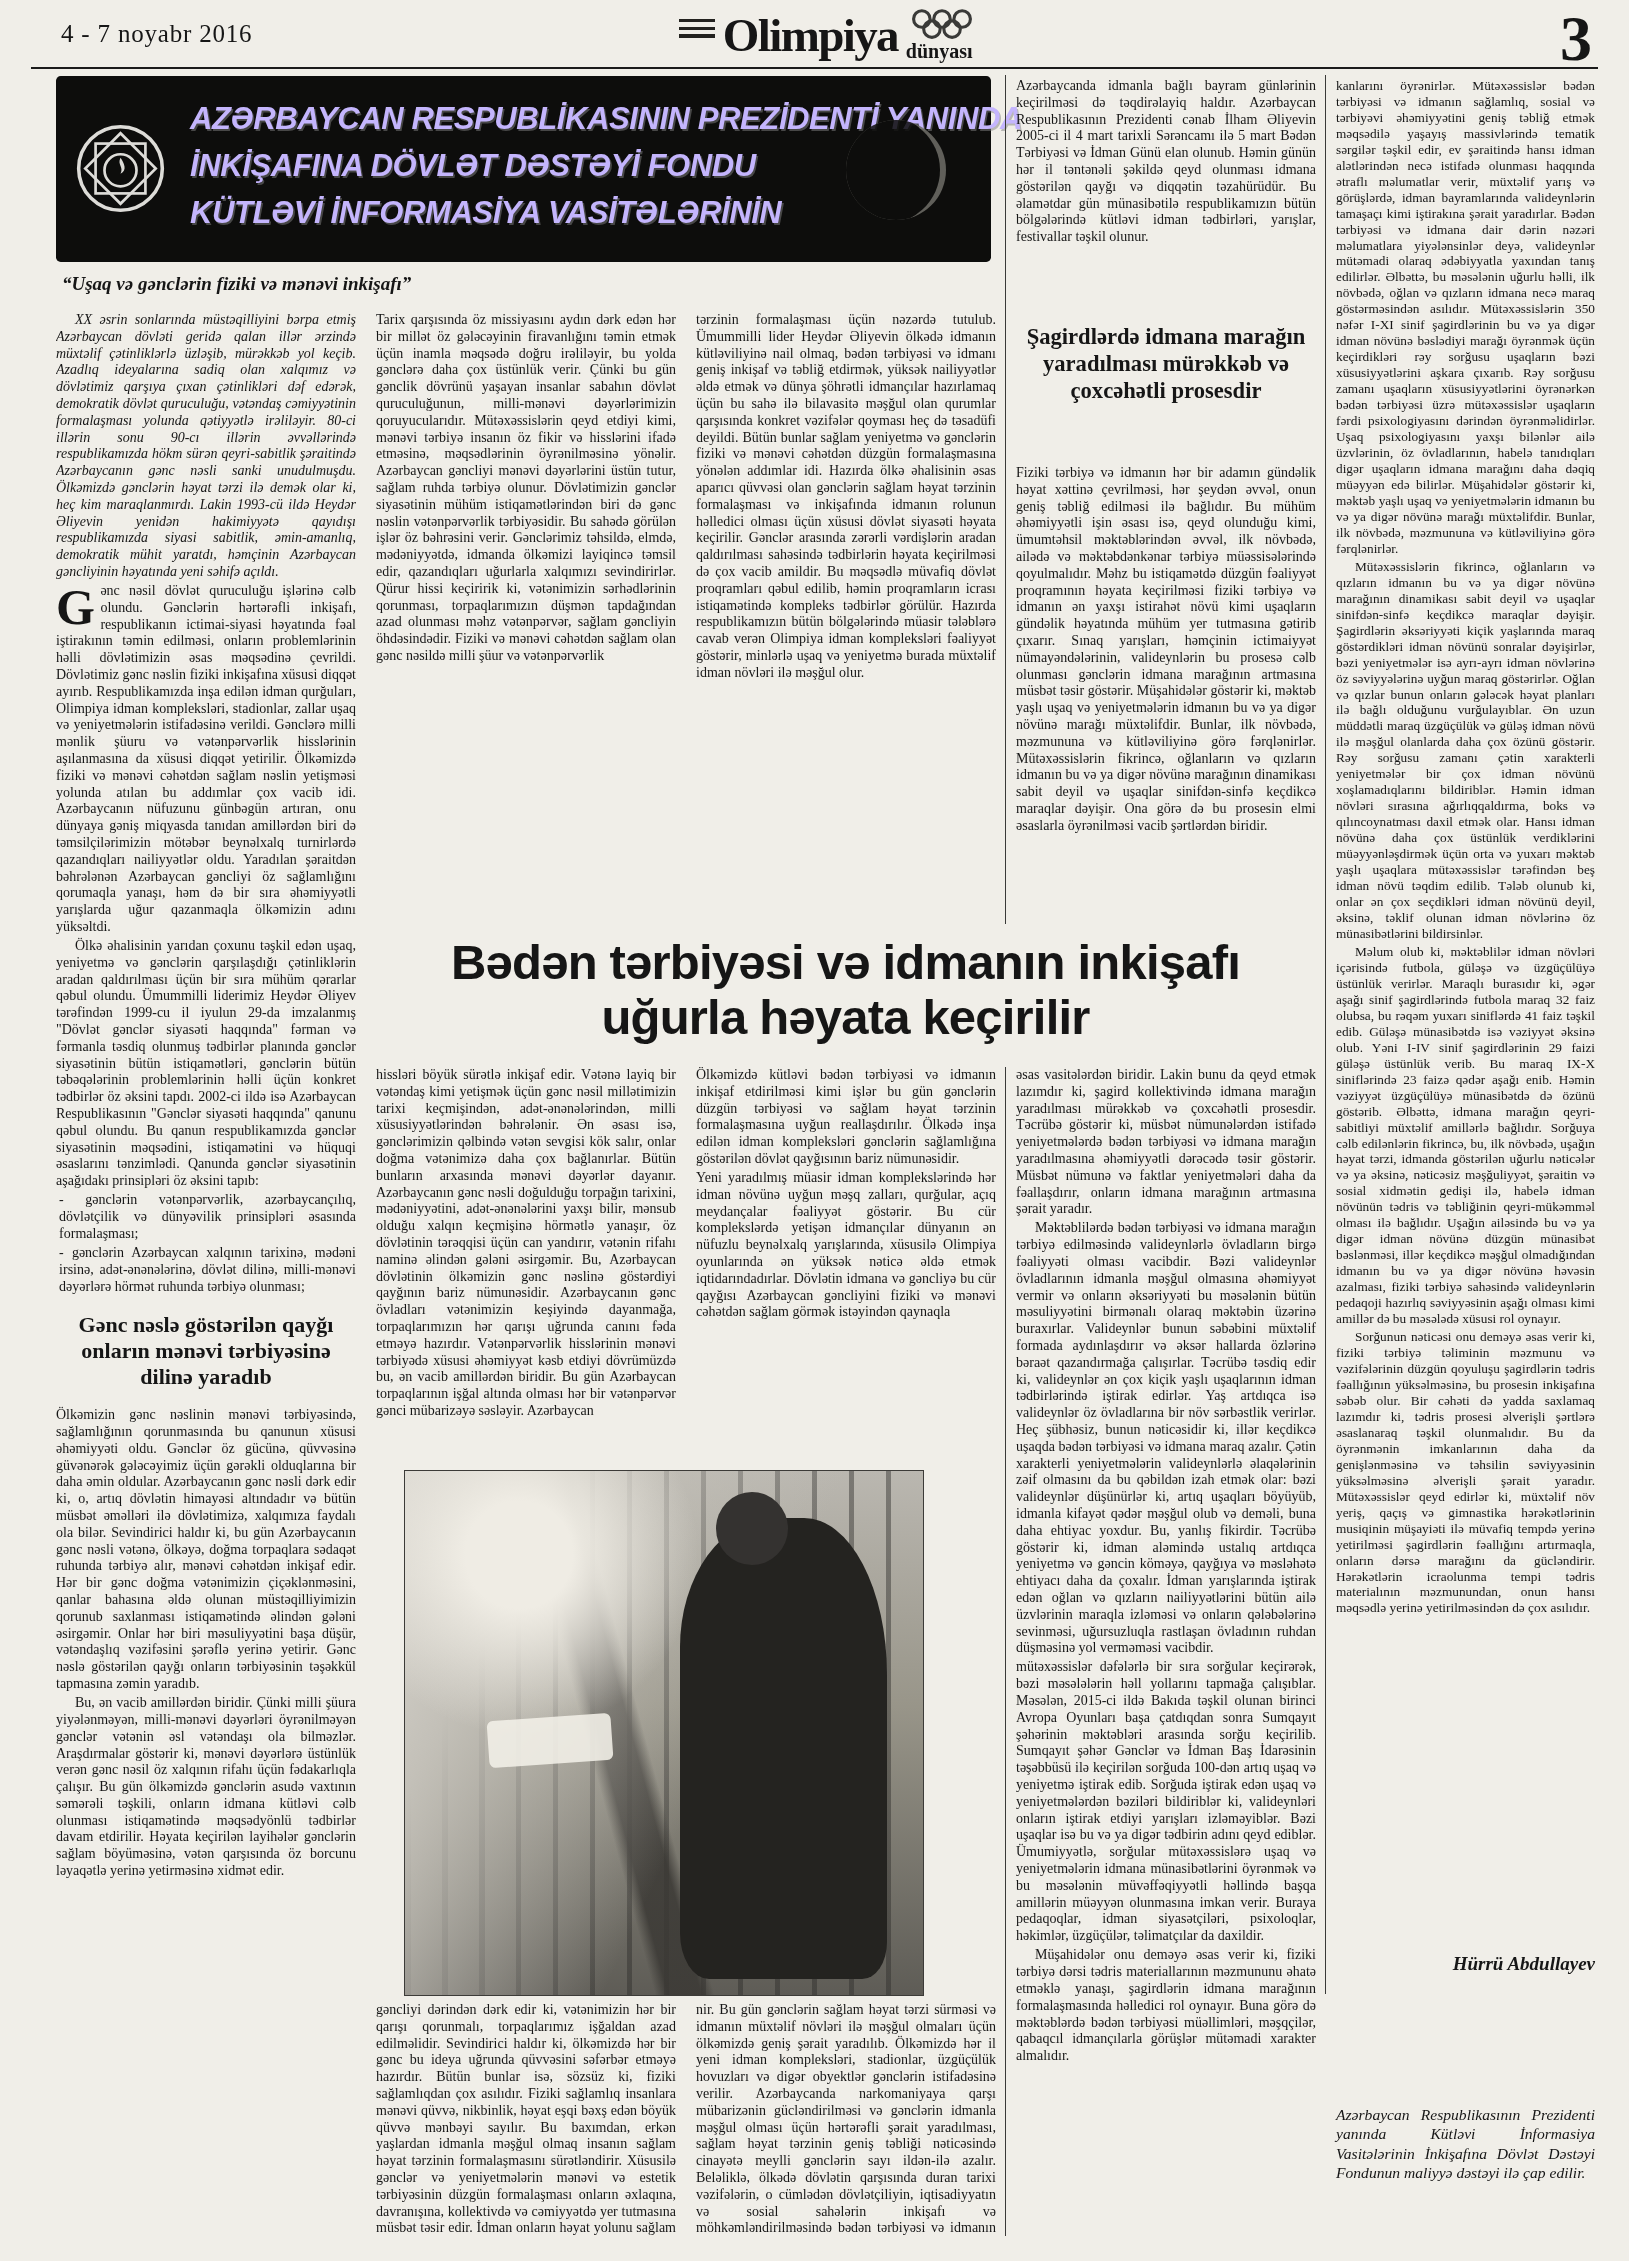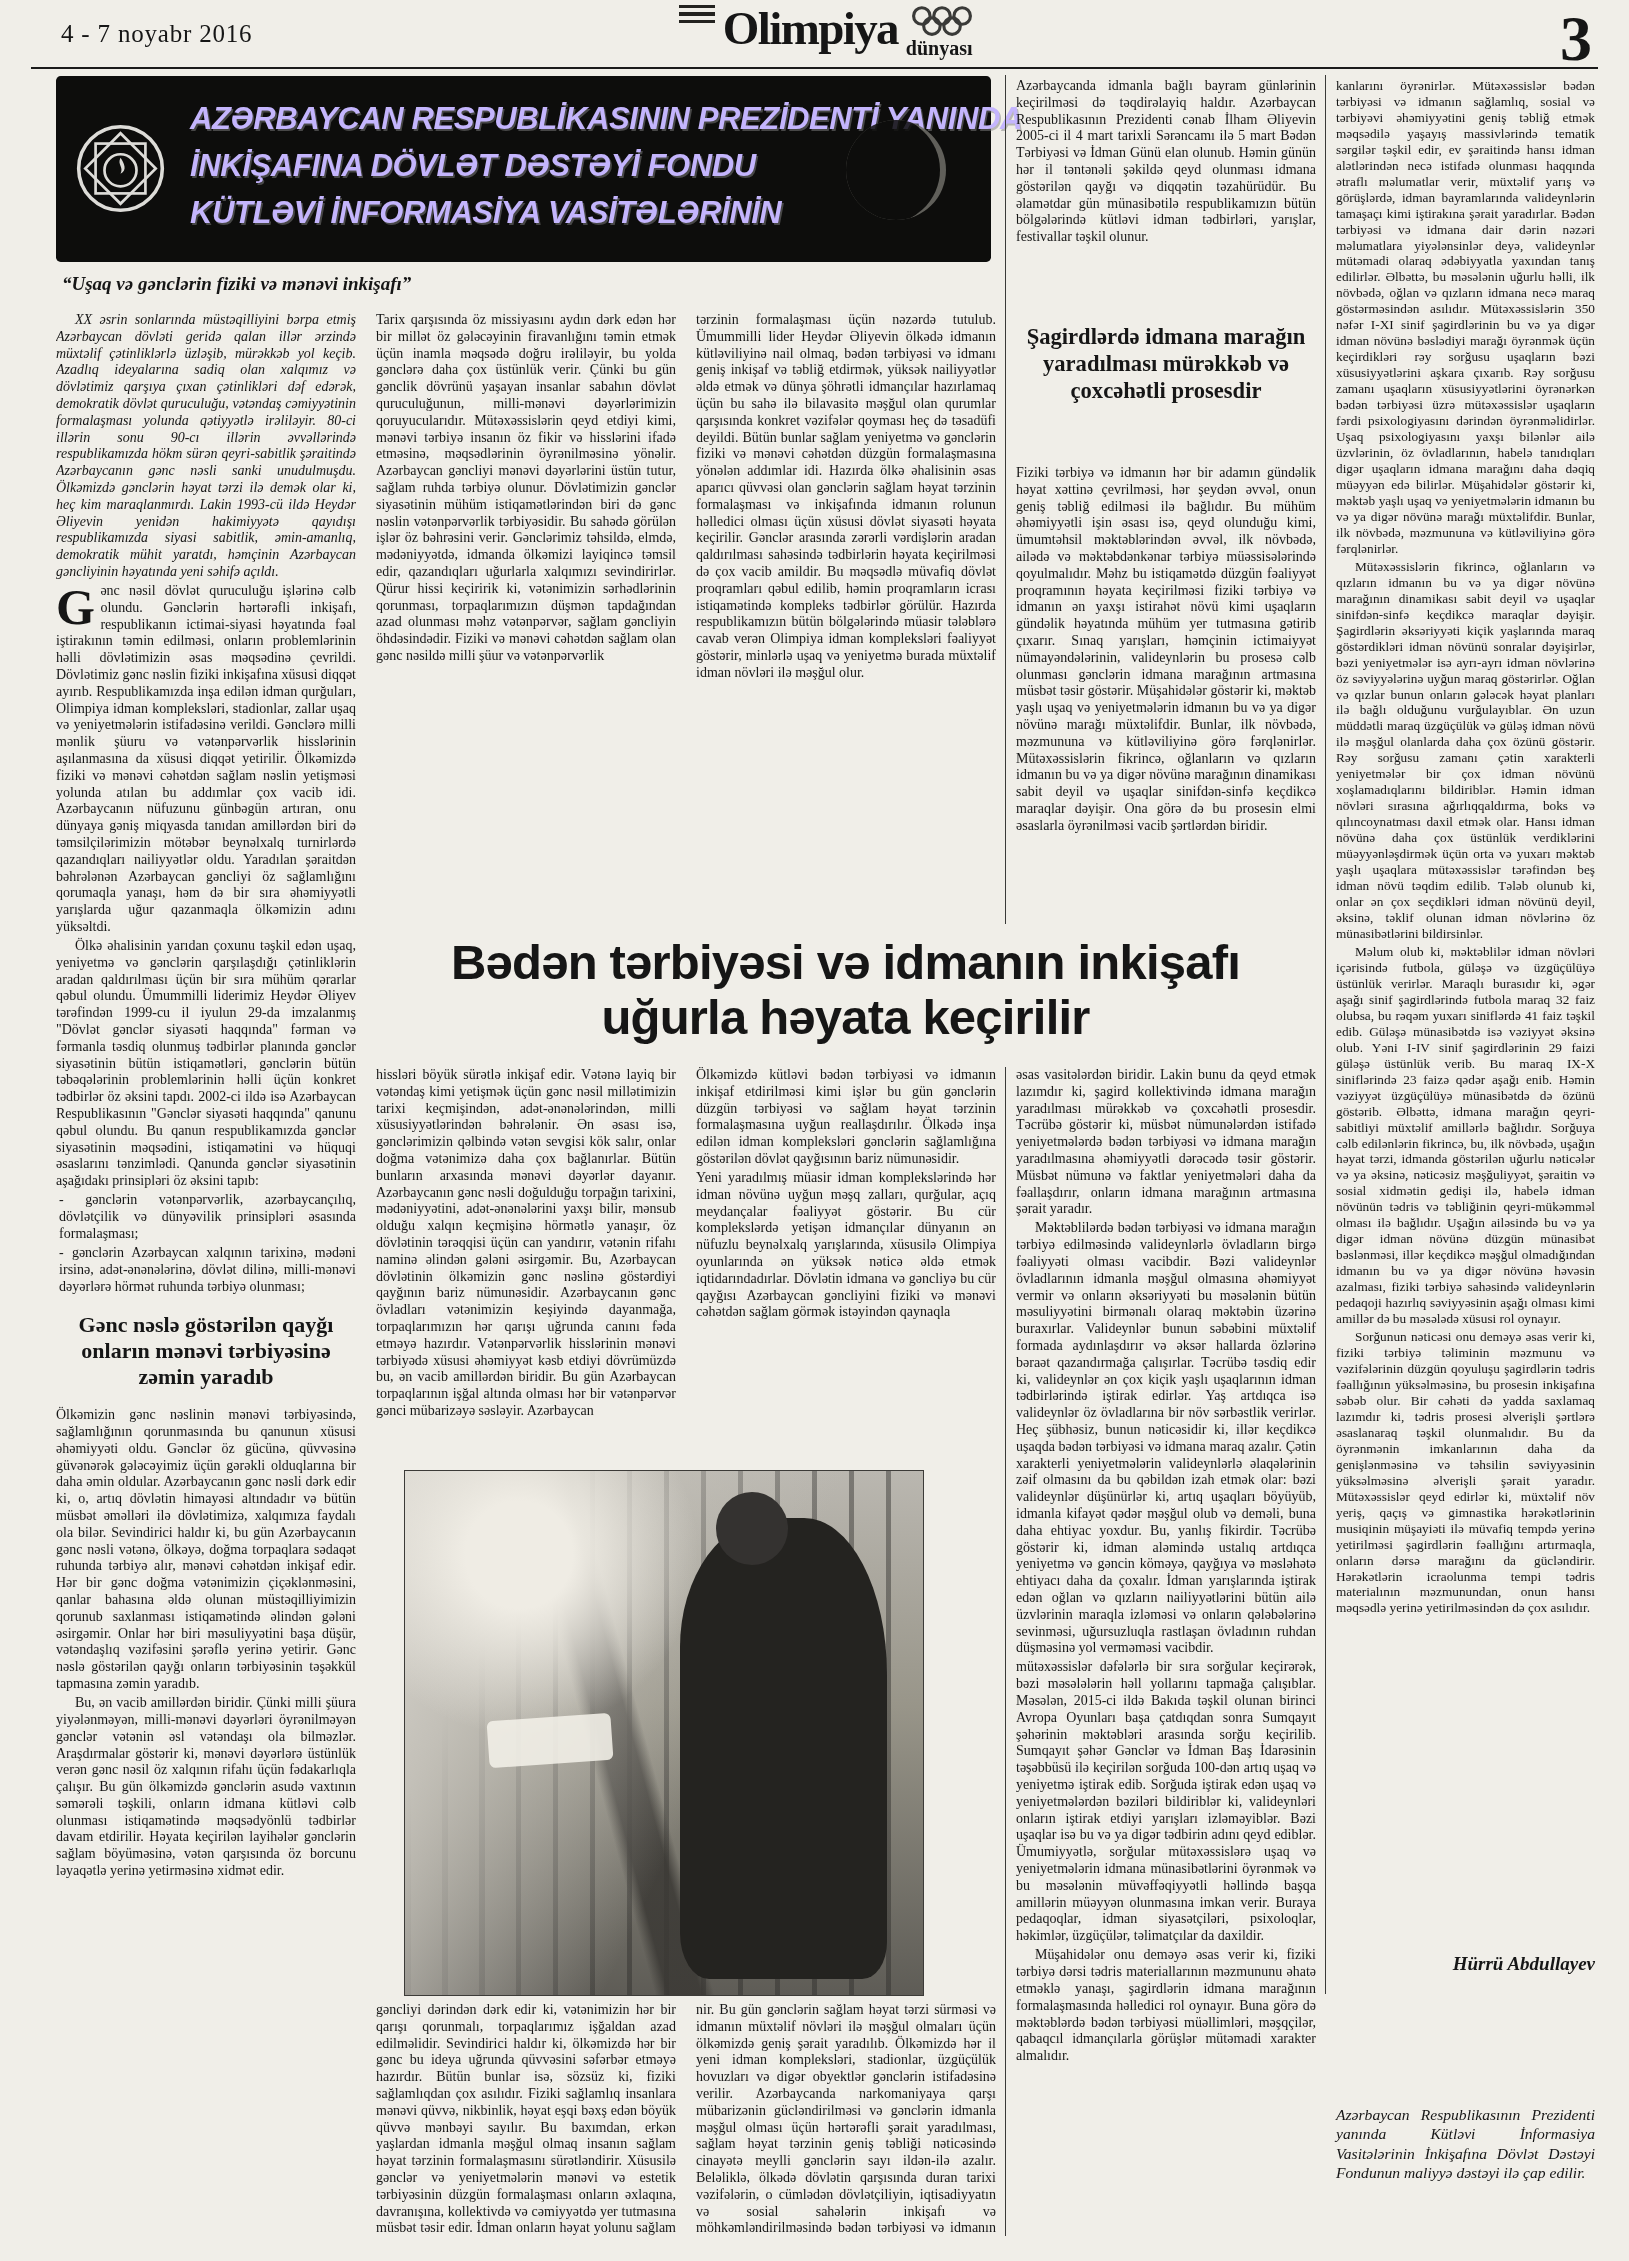--- a/index.html
+++ b/index.html
@@ -2,21 +2,21 @@
 <html style="font-size:12.5px"><head>
 <meta charset="utf-8">
 <style>
   html,body{margin:0;padding:0;background:#8a8a8a;}
   #page{position:relative;width:1629px;height:2261px;background:#f0eee8;font-family:"Liberation Serif",serif;color:#161616;overflow:hidden;}
 
   
   .h-date{position:absolute;left:61px;top:20px;font-size:25px;letter-spacing:0.8px;}
   .h-num{position:absolute;right:37px;top:1.6px;font-size:64px;font-weight:700;}
   .h-rule{position:absolute;left:31px;width:1567px;top:67px;border-top:2.3px solid #1b1b1b;}
-  .masthead{position:absolute;left:679px;top:4.7px;width:359px;height:61px;display:flex;align-items:flex-start;gap:7.8px;}
+  .masthead{position:absolute;left:679px;top:4.7px;width:359px;height:61px;display:flex;align-items:center;gap:7.8px;}
   .mast-deco{display:flex;flex-direction:column;gap:4.7px;margin-bottom:14px;}
   .mast-deco i{display:block;width:36px;height:3.1px;background:#23221f;}
   .mast-title{font-size:47px;font-weight:700;letter-spacing:-1.6px;line-height:1;}
   .mast-right{display:flex;flex-direction:column;align-items:flex-start;margin-bottom:1.6px;}
   .mast-sub{font-size:20px;font-weight:700;line-height:1;}
 
   
   .banner{position:absolute;left:56px;top:76px;width:935px;height:186px;background:#0d0d0c;border-radius:4.7px;}
   .emblem{position:absolute;left:20px;top:48px;width:89px;height:89px;}
   .banner-lines{position:absolute;left:134px;top:19px;width:671px;color:#c4b5fd;font-family:"Liberation Sans",sans-serif;font-weight:800;font-style:italic;font-size:31px;line-height:47px;letter-spacing:-0.4px;text-shadow:1.6px 1.6px 0 rgba(130,130,130,.5);white-space:nowrap;}
@@ -109,21 +109,21 @@
   <div class="vrule" style="left:1005px;top:75px;height:849px;"></div>
   <div class="vrule" style="left:1005px;top:1067px;height:1169px;"></div>
   <div class="vrule" style="left:1325px;top:75px;height:1919px;"></div>
 
   <div class="block" style="left:56px;top:312px;width:300px;height:1924px;">
     <p class="intro">XX əsrin sonlarında müstəqilliyini bərpa etmiş Azərbaycan dövləti geridə qalan illər ərzində müxtəlif çətinliklərlə üzləşib, mürəkkəb yol keçib. Azadlıq ideyalarına sadiq olan xalqımız və dövlətimiz qarşıya çıxan çətinlikləri dəf edərək, demokratik dövlət quruculuğu, vətəndaş cəmiyyətinin formalaşması yolunda qətiyyətlə irəliləyir. 80-ci illərin sonu 90-cı illərin əvvəllərində respublikamızda hökm sürən qeyri-sabitlik şəraitində Azərbaycanın gənc nəsli sanki unudulmuşdu. Ölkəmizdə gənclərin həyat tərzi ilə demək olar ki, heç kim maraqlanmırdı. Lakin 1993-cü ildə Heydər Əliyevin yenidən hakimiyyətə qayıdışı respublikamızda siyasi sabitlik, əmin-amanlıq, demokratik mühit yaratdı, həmçinin Azərbaycan gəncliyinin həyatında yeni səhifə açıldı.</p>
     <p class="cont"><span class="dropcap">G</span><span>ənc nəsil dövlət quruculuğu işlərinə cəlb olundu. Gənclərin hərtərəfli inkişafı, respublikanın ictimai-siyasi həyatında fəal iştirakının təmin edilməsi, onların problemlərinin həlli dövlətimizin əsas məqsədinə çevrildi. Dövlətimiz gənc nəslin fiziki inkişafına xüsusi diqqət ayırıb. Respublikamızda inşa edilən idman qurğuları, Olimpiya idman kompleksləri, stadionlar, zallar uşaq və yeniyetmələrin istifadəsinə verildi. Gənclərə milli mənlik şüuru və vətənpərvərlik hisslərinin aşılanmasına da xüsusi diqqət yetirilir. Ölkəmizdə fiziki və mənəvi cəhətdən sağlam nəslin yetişməsi yolunda atılan bu addımlar çox vacib idi. Azərbaycanın nüfuzunu günbəgün artıran, onu dünyaya gəniş miqyasda tanıdan amillərdən biri də təmsilçilərimizin mötəbər beynəlxalq turnirlərdə qazandıqları nailiyyətlər oldu. Yaradılan şəraitdən bəhrələnən Azərbaycan gəncliyi öz sağlamlığını qorumaqla yanaşı, həm də bir sıra əhəmiyyətli yarışlarda uğur qazanmaqla ölkəmizin adını yüksəltdi.</span></p>
     <p>Ölkə əhalisinin yarıdan çoxunu təşkil edən uşaq, yeniyetmə və gənclərin qarşılaşdığı çətinliklərin aradan qaldırılması üçün bir sıra mühüm qərarlar qəbul olundu. Ümummilli liderimiz Heydər Əliyev tərəfindən 1999-cu il iyulun 29-da imzalanmış "Dövlət gənclər siyasəti haqqında" fərman və fərmanla təsdiq olunmuş tədbirlər planında gənclər siyasətinin bütün istiqamətləri, gənclərin bütün təbəqələrinin problemlərinin həlli üçün konkret tədbirlər öz əksini tapdı. 2002-ci ildə isə Azərbaycan Respublikasının "Gənclər siyasəti haqqında" qanunu qəbul olundu. Bu qanun respublikamızda gənclər siyasətinin məqsədini, istiqamətini və hüquqi əsaslarını tənzimlədi. Qanunda gənclər siyasətinin aşağıdakı prinsipləri öz əksini tapıb:</p>
     <p class="listitem">- gənclərin vətənpərvərlik, azərbaycançılıq, dövlətçilik və dünyəvilik prinsipləri əsasında formalaşması;</p>
     <p class="listitem">- gənclərin Azərbaycan xalqının tarixinə, mədəni irsinə, adət-ənənələrinə, dövlət dilinə, milli-mənəvi dəyərlərə hörmət ruhunda tərbiyə olunması;</p>
-    <h3 class="subhead">Gənc nəslə göstərilən qayğı onların mənəvi tərbiyəsinə zəmin yaradıb</h3>
+    <h3 class="subhead">Gənc nəslə göstərilən qayğı onların mənəvi tərbiyəsinə dilinə yaradıb</h3>
     <p class="cont">Ölkəmizin gənc nəslinin mənəvi tərbiyəsində, sağlamlığının qorunmasında bu qanunun xüsusi əhəmiyyəti oldu. Gənclər öz gücünə, qüvvəsinə güvənərək gələcəyimiz üçün gərəkli olduqlarına bir daha əmin oldular. Azərbaycanın gənc nəsli dərk edir ki, o, artıq dövlətin himayəsi altındadır və bütün müsbət əməlləri ilə dövlətimizə, xalqımıza faydalı ola bilər. Sevindirici haldır ki, bu gün Azərbaycanın gənc nəsli vətənə, ölkəyə, doğma torpaqlara sədaqət ruhunda tərbiyə alır, mənəvi cəhətdən inkişaf edir. Hər bir gənc doğma vətənimizin çiçəklənməsini, qanlar bahasına əldə olunan müstəqilliyimizin qorunub saxlanması istiqamətində əlindən gələni əsirgəmir. Onlar hər biri məsuliyyətini başa düşür, vətəndaşlıq vəzifəsini şərəflə yerinə yetirir. Gənc nəslə göstərilən qayğı onların tərbiyəsinin təşəkkül tapmasına zəmin yaradıb.</p>
     <p>Bu, ən vacib amillərdən biridir. Çünki milli şüura yiyələnməyən, milli-mənəvi dəyərləri öyrənilməyən gənclər vətənin əsl vətəndaşı ola bilməzlər. Araşdırmalar göstərir ki, mənəvi dəyərlərə üstünlük verən gənc nəsil öz xalqının rifahı üçün fədakarlıqla çalışır. Bu gün ölkəmizdə gənclərin asudə vaxtının səmərəli təşkili, onların idmana kütləvi cəlb olunması istiqamətində məqsədyönlü tədbirlər davam etdirilir. Həyata keçirilən layihələr gənclərin sağlam böyüməsinə, vətən qarşısında öz borcunu ləyaqətlə yerinə yetirməsinə xidmət edir.</p>
   </div>
 
   <div class="block" style="left:376px;top:312px;width:300px;height:615px;">
     <p class="cont">Tarix qarşısında öz missiyasını aydın dərk edən hər bir millət öz gələcəyinin firavanlığını təmin etmək üçün inamla məqsədə doğru irəliləyir, bu yolda gənclərə daha çox üstünlük verir. Çünki bu gün gənclik dövrünü yaşayan insanlar sabahın dövlət quruculuğunun, milli-mənəvi dəyərlərimizin qoruyucularıdır. Mütəxəssislərin qeyd etdiyi kimi, mənəvi tərbiyə insanın öz fikir və hisslərini ifadə etməsinə, məqsədlərinin öyrənilməsinə yönəlir. Azərbaycan gəncliyi mənəvi dəyərlərini üstün tutur, sağlam ruhda tərbiyə olunur. Dövlətimizin gənclər siyasətinin mühüm istiqamətlərindən biri də gənc nəslin vətənpərvərlik tərbiyəsidir. Bu sahədə görülən işlər öz bəhrəsini verir. Gənclərimiz təhsildə, elmdə, mədəniyyətdə, idmanda ölkəmizi layiqincə təmsil edir, qazandıqları uğurlarla xalqımızı sevindirirlər. Qürur hissi keçiririk ki, vətənimizin sərhədlərinin qorunması, torpaqlarımızın düşmən tapdağından azad olunması məhz vətənpərvər, sağlam gəncliyin öhdəsindədir. Fiziki və mənəvi cəhətdən sağlam olan gənc nəsildə milli şüur və vətənpərvərlik</p>
   </div>
 
   <div class="block" style="left:696px;top:312px;width:300px;height:615px;">
     <p class="cont">tərzinin formalaşması üçün nəzərdə tutulub. Ümummilli lider Heydər Əliyevin ölkədə idmanın kütləviliyinə nail olmaq, bədən tərbiyəsi və idmanı geniş inkişaf və təbliğ etdirmək, yüksək nailiyyətlər əldə etmək və dünya şöhrətli idmançılar hazırlamaq üçün bu sahə ilə bilavasitə məşğul olan qurumlar qarşısında konkret vəzifələr qoyması heç də təsadüfi deyildi. Bütün bunlar sağlam yeniyetmə və gənclərin fiziki və mənəvi cəhətdən düzgün formalaşmasına yönələn addımlar idi. Hazırda ölkə əhalisinin əsas aparıcı qüvvəsi olan gənclərin sağlam həyat tərzinin formalaşması və inkişafında idmanın rolunun həlledici olması üçün xüsusi dövlət siyasəti həyata keçirilir. Gənclər arasında zərərli vərdişlərin aradan qaldırılması sahəsində tədbirlərin həyata keçirilməsi də çox vacib amildir. Bu məqsədlə müvafiq dövlət proqramları qəbul edilib, həmin proqramların icrası istiqamətində kompleks tədbirlər görülür. Hazırda respublikamızın bütün bölgələrində müasir tələblərə cavab verən Olimpiya idman kompleksləri fəaliyyət göstərir, minlərlə uşaq və yeniyetmə burada müxtəlif idman növləri ilə məşğul olur.</p>

